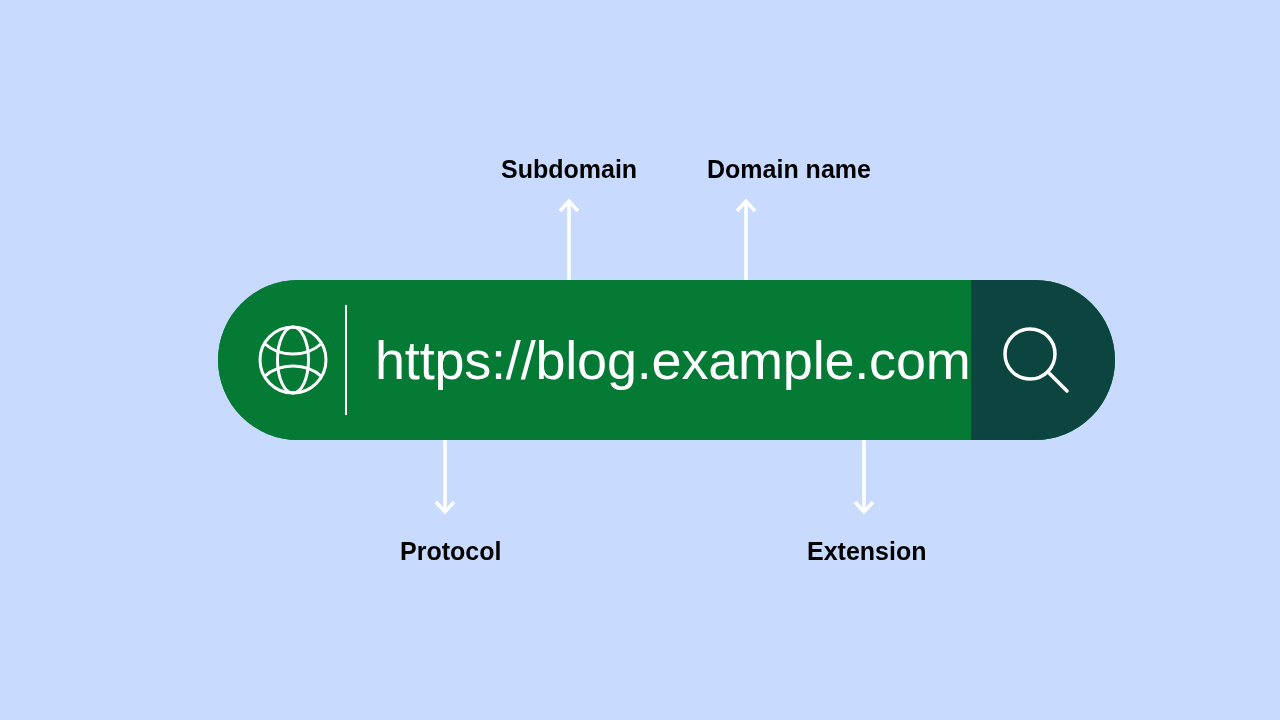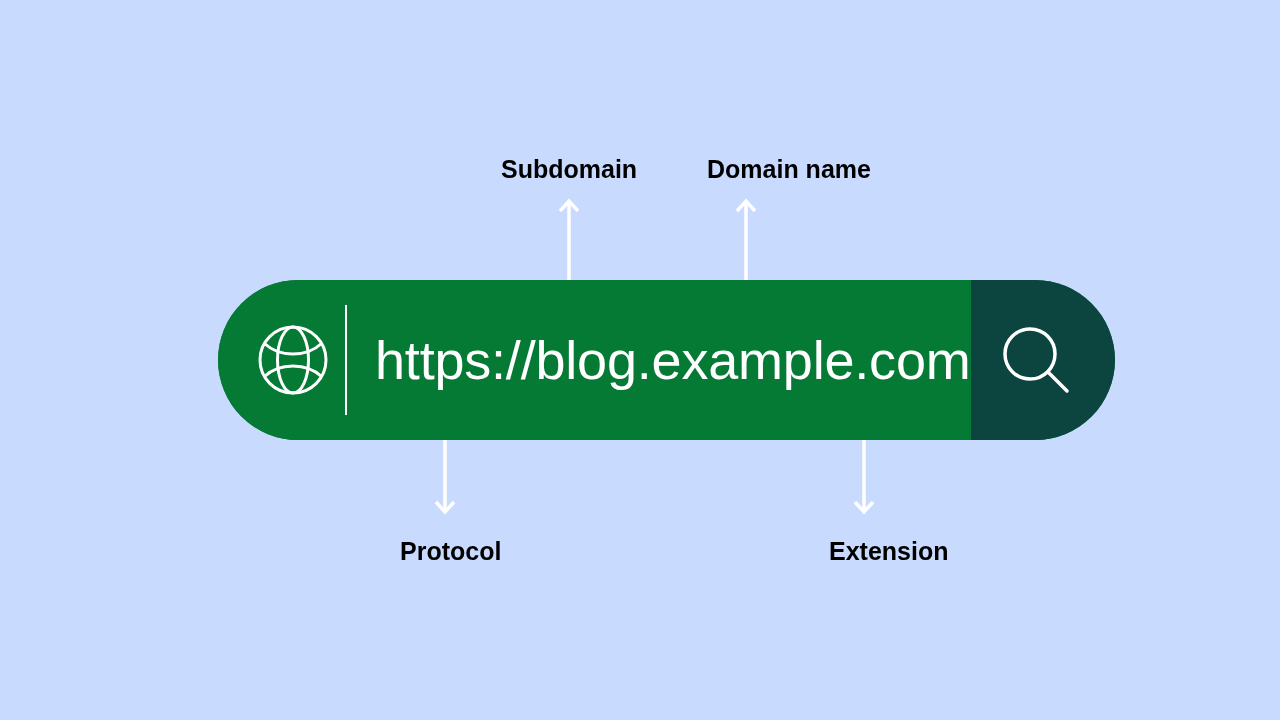--- a/index.html
+++ b/index.html
@@ -25,21 +25,21 @@
     font-family: "Liberation Sans", sans-serif;
     font-size: 25px;
     line-height: 1;
     color: #000000;
     white-space: nowrap;
     font-weight: bold;
   }
   #label-subdomain   { left: 501px; top: 157px; }
   #label-domain-name { left: 691px; top: 157px; margin-left: 16px; }
   #label-protocol    { left: 400px; top: 539px; }
-  #label-extension   { left: 829px; top: 539px; }
+  #label-extension   { left: 807px; top: 539px; }
 
   
   #connectors {
     position: absolute;
     left: 0;
     top: 0;
     width: 1280px;
     height: 720px;
   }
 

